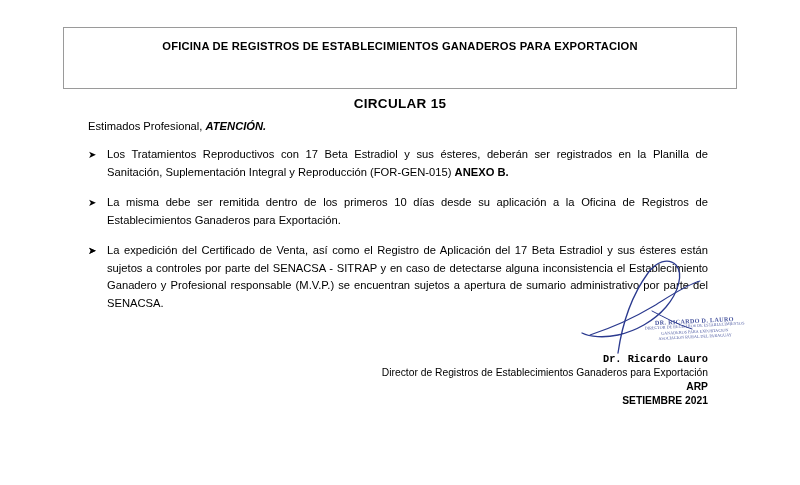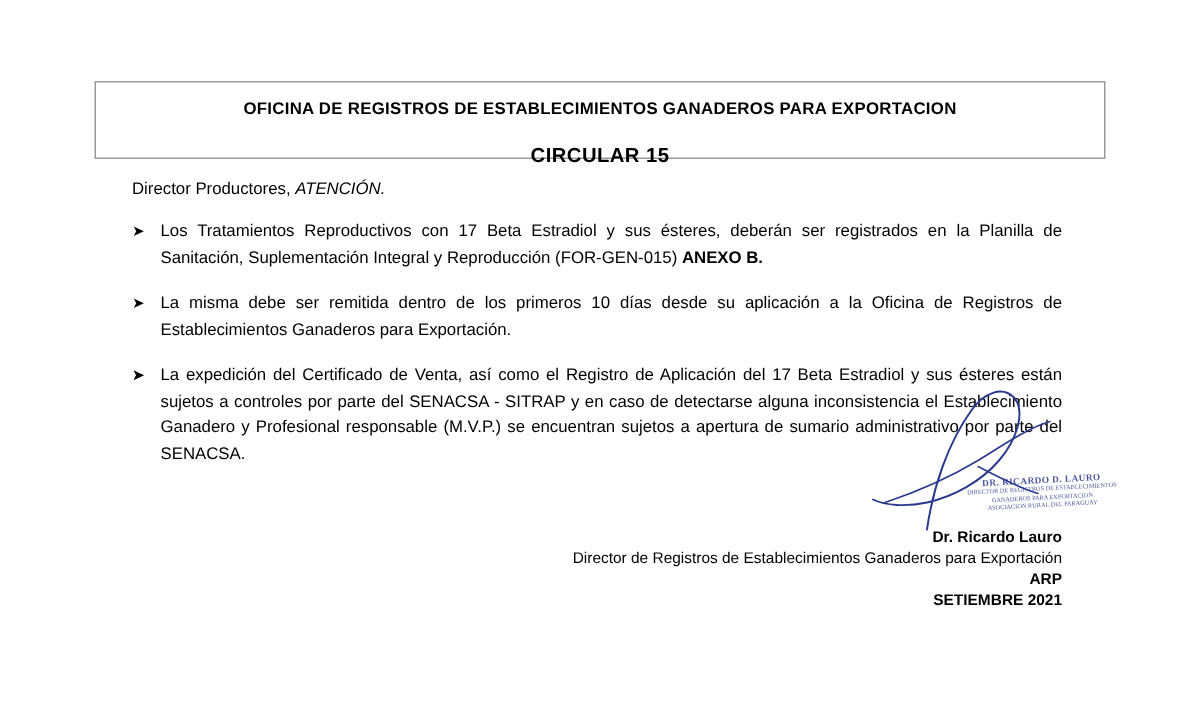--- a/index.html
+++ b/index.html
@@ -20,24 +20,23 @@
     height: 485px;
     background: #ffffff;
   }
 
   
   .header-box {
     position: absolute;
     left: 63px;
     top: 27px;
     width: 674px;
-    height: 52px;
+    height: 62px;
     border: 1px solid #9a9a9a;
     box-sizing: border-box;
-    margin-top: 27px;
   }
   .header-line {
     text-align: center;
     font-weight: bold;
     font-size: 11.2px;
     letter-spacing: 0.2px;
     color: #000;
   }
   .header-line-1 {
     margin-top: 12px;
@@ -59,21 +58,21 @@
   }
 
   
   .salutation {
     position: absolute;
     left: 88px;
     top: 120px;
     font-size: 11.2px;
   }
   .salutation .attention {
-    font-weight: normal;
+    font-weight: bold;
     font-style: italic;
   }
 
   
   .bullets {
     position: absolute;
     left: 88px;
     top: 146px;
     width: 620px;
   }
@@ -102,20 +101,21 @@
     position: absolute;
     right: 92px;
     top: 352px;
     text-align: right;
     font-size: 10.3px;
     line-height: 14px;
     font-weight: bold;
   }
   .sig-name {
     font-weight: bold;
+    font-family: Liberation Mono, monospace;
   }
   .sig-role {
     font-weight: normal;
   }
   .sig-org {
     font-weight: bold;
   }
   .sig-date {
     font-weight: bold;
   }
@@ -155,21 +155,21 @@
 
 <div class="page">
 
   <div class="header-box">
     <div class="header-line header-line-1">OFICINA DE REGISTROS DE ESTABLECIMIENTOS GANADEROS PARA EXPORTACION</div>
   </div>
 
   <div class="circular-title">CIRCULAR  15</div>
 
   <div class="salutation">
-    <span>Director Productores, </span><span class="attention">ATENCIÓN.</span>
+    <span>Estimados Profesional, </span><span class="attention">ATENCIÓN.</span>
   </div>
 
   <div class="bullets">
     <div class="bullet">
       <span class="marker">➤</span>
       <span class="bullet-text">Los Tratamientos Reproductivos con 17 Beta Estradiol y sus ésteres, deberán ser registrados en la Planilla de Sanitación, Suplementación Integral y Reproducción (FOR-GEN-015) <b>ANEXO B.</b></span>
     </div>
     <div class="bullet">
       <span class="marker">➤</span>
       <span class="bullet-text">La misma debe ser remitida dentro de los primeros 10 días desde su aplicación a la Oficina de Registros de Establecimientos Ganaderos para Exportación.</span>

